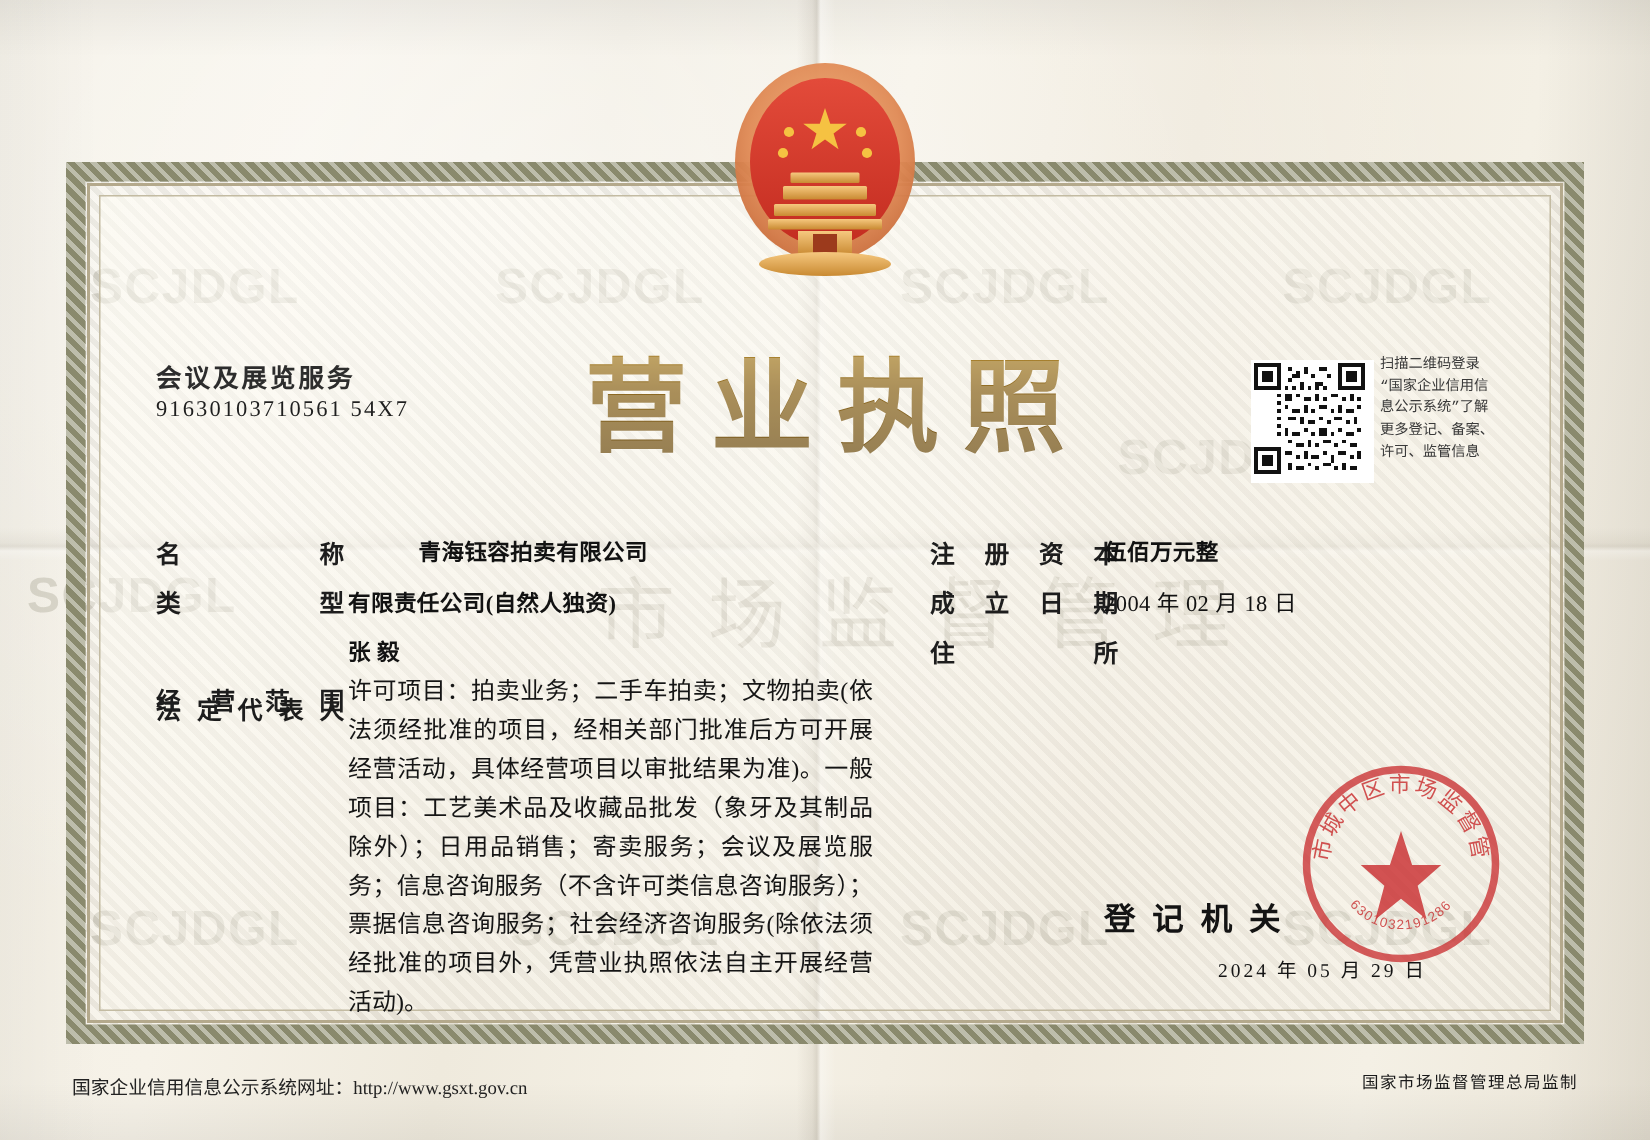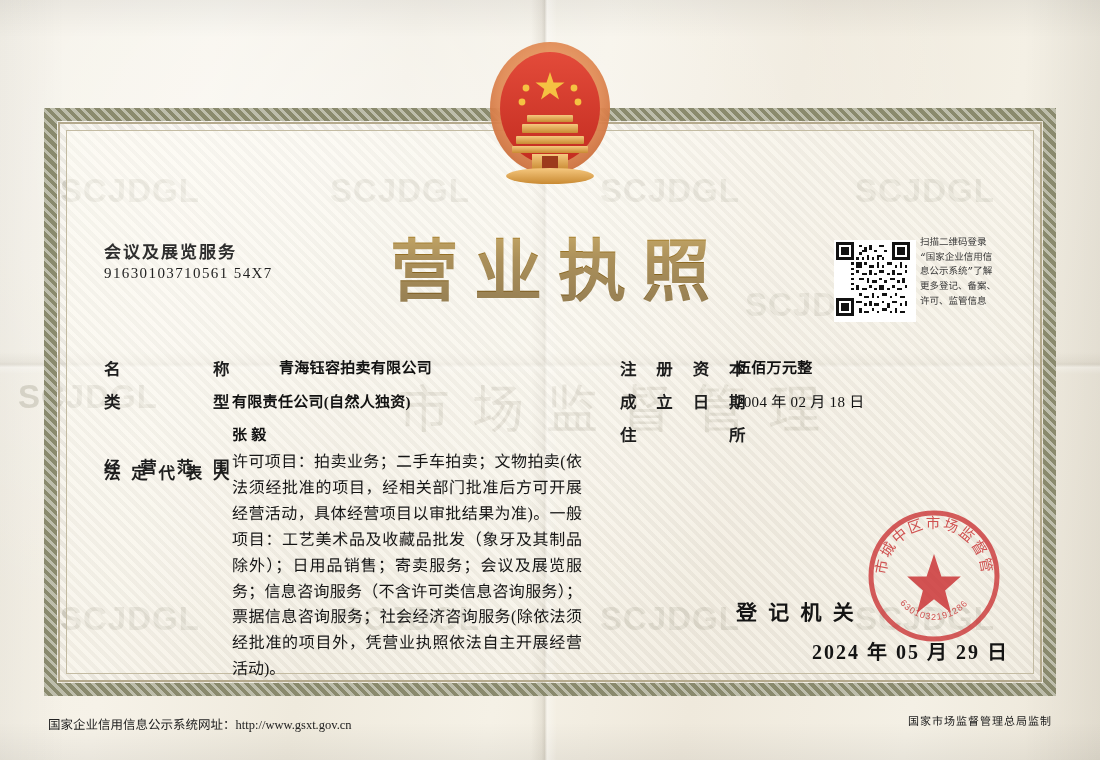--- a/index.html
+++ b/index.html
@@ -235,24 +235,23 @@
     position: absolute;
     left: 736px; top: 596px;
     font-size: 21px;
     font-weight: 700;
     letter-spacing: 3px;
     color: #141414;
   }
   .reg-date {
     position: absolute;
     left: 812px; top: 636px;
-    font-size: 20px;
+    font-size: 13px;
     letter-spacing: 2px;
     color: #141414;
-    font-weight: bold;
   }
 
   
   .footer-left {
     position: absolute;
     left: 48px; top: 714px;
     font-size: 12.5px;
     color: #222;
   }
   .footer-left .url { font-family: "Liberation Serif", serif; }

